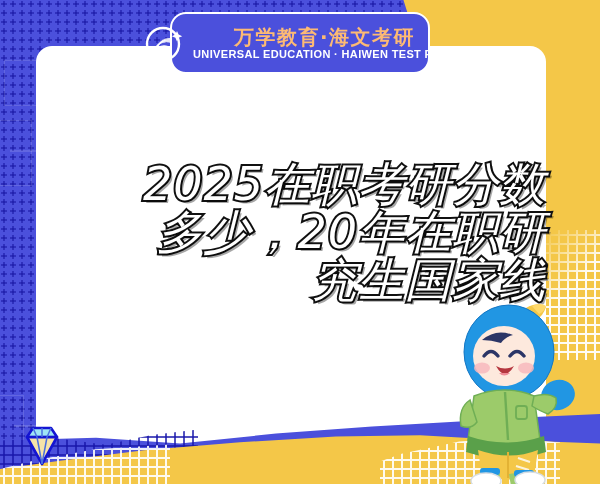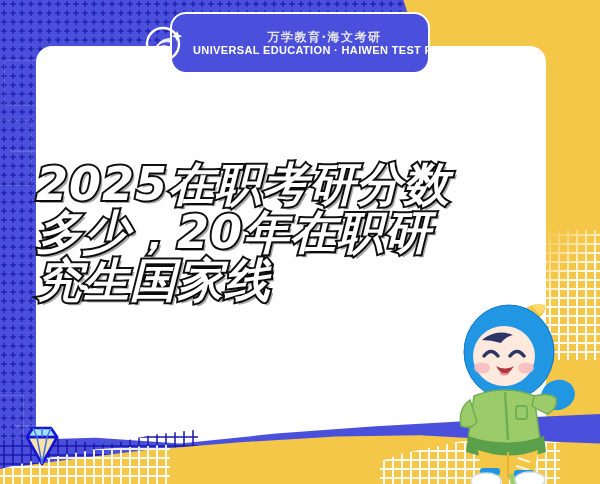--- a/index.html
+++ b/index.html
@@ -111,23 +111,23 @@
     width:510px; height:398px;
     background:#ffffff;
     border-radius:16px;
   }
 
   
   .headline {
     position:absolute;
     left:36px; top:160px;
     width:510px;
-    text-align:left;
+    text-align:right;
     font-family:"DejaVu Sans", sans-serif;
-    font-weight:bold;
+    font-weight:normal;
     font-size:46px;
     line-height:48px;
     letter-spacing:1px;
     color:#ffffff;
     font-style:italic;
     -webkit-text-stroke:4px #111111;
     paint-order:stroke fill;
     text-shadow:3px 3px 0 rgba(0,0,0,.35);
     white-space:pre-line;
     user-select:none;
@@ -142,21 +142,21 @@
     border:2.5px solid #ffffff;
     border-radius:16px;
     display:flex; align-items:center; justify-content:center;
     gap:9px;
     padding:0 14px;
     z-index:6;
   }
   .logo-mark { width:40px; height:40px; flex:0 0 40px; position:relative; }
   .logo-text { display:flex; flex-direction:column; align-items:center; gap:2px; }
   .logo-cn {
-    color:#e5e5e5; font-size:12px; font-weight:bold;
+    color:#fdba74; font-size:20px; font-weight:bold;
     font-family:"DejaVu Sans", sans-serif;
     letter-spacing:1.5px; white-space:nowrap; line-height:1;
   }
   .logo-en {
     color:#fff; font-size:11px; font-weight:bold;
     letter-spacing:.35px; white-space:nowrap; line-height:1;
     font-family:"Liberation Sans", sans-serif;
   }
 
   

